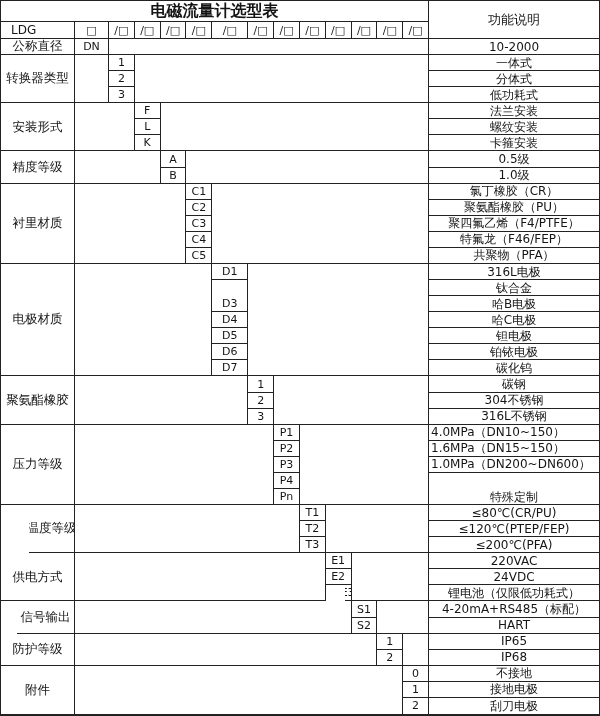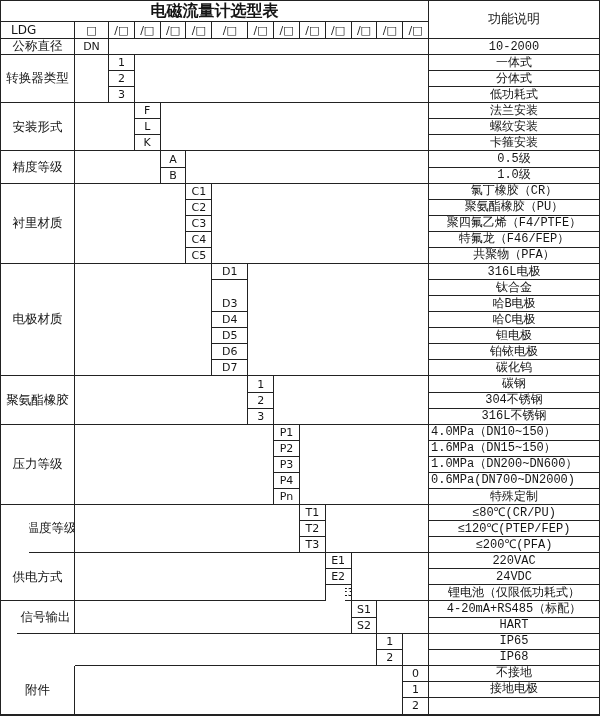--- a/index.html
+++ b/index.html
@@ -22,21 +22,21 @@
   .cell {
     border-right: 1px solid #222222;
     border-bottom: 1px solid #222222;
     display: flex;
     align-items: center;
     justify-content: center;
     overflow: hidden;
     white-space: nowrap;
     line-height: 1;
   }
-  .rend { border-right: none; font-family: Liberation Mono, monospace; }
+  .rend { border-right: none; }
   .bend { border-bottom: none; }
 
   .title   { grid-area: 1 / 1 / 2 / 15; font-weight: bold; font-size: 16px; }
   .fnh     { grid-area: 1 / 15 / 3 / 16; font-size: 13px; }
   .model   { grid-area: 2 / 1 / 3 / 2; justify-content: flex-start; padding-left: 10px; font-size: 12px; }
   .basebox { grid-area: 2 / 2 / 3 / 3; font-size: 13px; }
 
   .box  { font-size: 11px; }
   .cat  { font-size: 12.5px; }
   .code { font-size: 11px; }
@@ -134,21 +134,20 @@
     <div class="cell" style="grid-area: 24 / 9 / 27 / 15;"></div>
     <div class="cell cat" style="grid-area: 27 / 1 / 32 / 2;">压力等级</div>
     <div class="cell" style="grid-area: 27 / 2 / 32 / 9;"></div>
     <div class="cell code" style="grid-area: 27 / 9 / 28 / 10;">P1</div>
     <div class="cell desc rend left" style="grid-area: 27 / 15 / 28 / 16;">4.0MPa（DN10~150）</div>
     <div class="cell code" style="grid-area: 28 / 9 / 29 / 10;">P2</div>
     <div class="cell desc rend left" style="grid-area: 28 / 15 / 29 / 16;">1.6MPa（DN15~150）</div>
     <div class="cell code" style="grid-area: 29 / 9 / 30 / 10;">P3</div>
     <div class="cell desc rend left" style="grid-area: 29 / 15 / 30 / 16;">1.0MPa（DN200~DN600）</div>
     <div class="cell code" style="grid-area: 30 / 9 / 31 / 10;">P4</div>
-    <div class="cell desc rend left" style="grid-area: 30 / 15 / 31 / 16;">0.6MPa(DN700~DN2000)</div>
     <div class="cell code" style="grid-area: 31 / 9 / 32 / 10;">Pn</div>
     <div class="cell desc rend" style="grid-area: 31 / 15 / 32 / 16;">特殊定制</div>
     <div class="cell" style="grid-area: 27 / 10 / 32 / 15;"></div>
     <div class="cell cat" style="grid-area: 32 / 1 / 35 / 2; margin-left: 28px;">温度等级</div>
     <div class="cell" style="grid-area: 32 / 2 / 35 / 10;"></div>
     <div class="cell code" style="grid-area: 32 / 10 / 33 / 11;">T1</div>
     <div class="cell desc rend" style="grid-area: 32 / 15 / 33 / 16;">≤80℃(CR/PU)</div>
     <div class="cell code" style="grid-area: 33 / 10 / 34 / 11;">T2</div>
     <div class="cell desc rend" style="grid-area: 33 / 15 / 34 / 16;">≤120℃(PTEP/FEP)</div>
     <div class="cell code" style="grid-area: 34 / 10 / 35 / 11;">T3</div>
@@ -163,26 +162,28 @@
     <div class="cell code" style="grid-area: 37 / 11 / 38 / 12; margin-left: 19px;">E3</div>
     <div class="cell desc rend" style="grid-area: 37 / 15 / 38 / 16;">锂电池（仅限低功耗式）</div>
     <div class="cell" style="grid-area: 35 / 12 / 38 / 15;"></div>
     <div class="cell cat" style="grid-area: 38 / 1 / 40 / 2; margin-left: 16px;">信号输出</div>
     <div class="cell" style="grid-area: 38 / 2 / 40 / 12;"></div>
     <div class="cell code" style="grid-area: 38 / 12 / 39 / 13;">S1</div>
     <div class="cell desc rend" style="grid-area: 38 / 15 / 39 / 16;">4-20mA+RS485（标配）</div>
     <div class="cell code" style="grid-area: 39 / 12 / 40 / 13;">S2</div>
     <div class="cell desc rend" style="grid-area: 39 / 15 / 40 / 16;">HART</div>
     <div class="cell" style="grid-area: 38 / 13 / 40 / 15;"></div>
+    <div class="cell cat" style="grid-area: 40 / 1 / 42 / 2;">防护等级</div>
     <div class="cell" style="grid-area: 40 / 2 / 42 / 13;"></div>
     <div class="cell code" style="grid-area: 40 / 13 / 41 / 14;">1</div>
     <div class="cell desc rend" style="grid-area: 40 / 15 / 41 / 16;">IP65</div>
     <div class="cell code" style="grid-area: 41 / 13 / 42 / 14;">2</div>
     <div class="cell desc rend" style="grid-area: 41 / 15 / 42 / 16;">IP68</div>
     <div class="cell" style="grid-area: 40 / 14 / 42 / 15;"></div>
     <div class="cell cat bend" style="grid-area: 42 / 1 / 45 / 2;">附件</div>
     <div class="cell bend" style="grid-area: 42 / 2 / 45 / 14;"></div>
     <div class="cell code" style="grid-area: 42 / 14 / 43 / 15;">0</div>
     <div class="cell desc rend" style="grid-area: 42 / 15 / 43 / 16;">不接地</div>
     <div class="cell code" style="grid-area: 43 / 14 / 44 / 15;">1</div>
     <div class="cell desc rend" style="grid-area: 43 / 15 / 44 / 16;">接地电极</div>
     <div class="cell code bend" style="grid-area: 44 / 14 / 45 / 15;">2</div>
+    <div class="cell desc rend bend" style="grid-area: 44 / 15 / 45 / 16;">刮刀电极</div>
   </div>
 
 </body></html>

